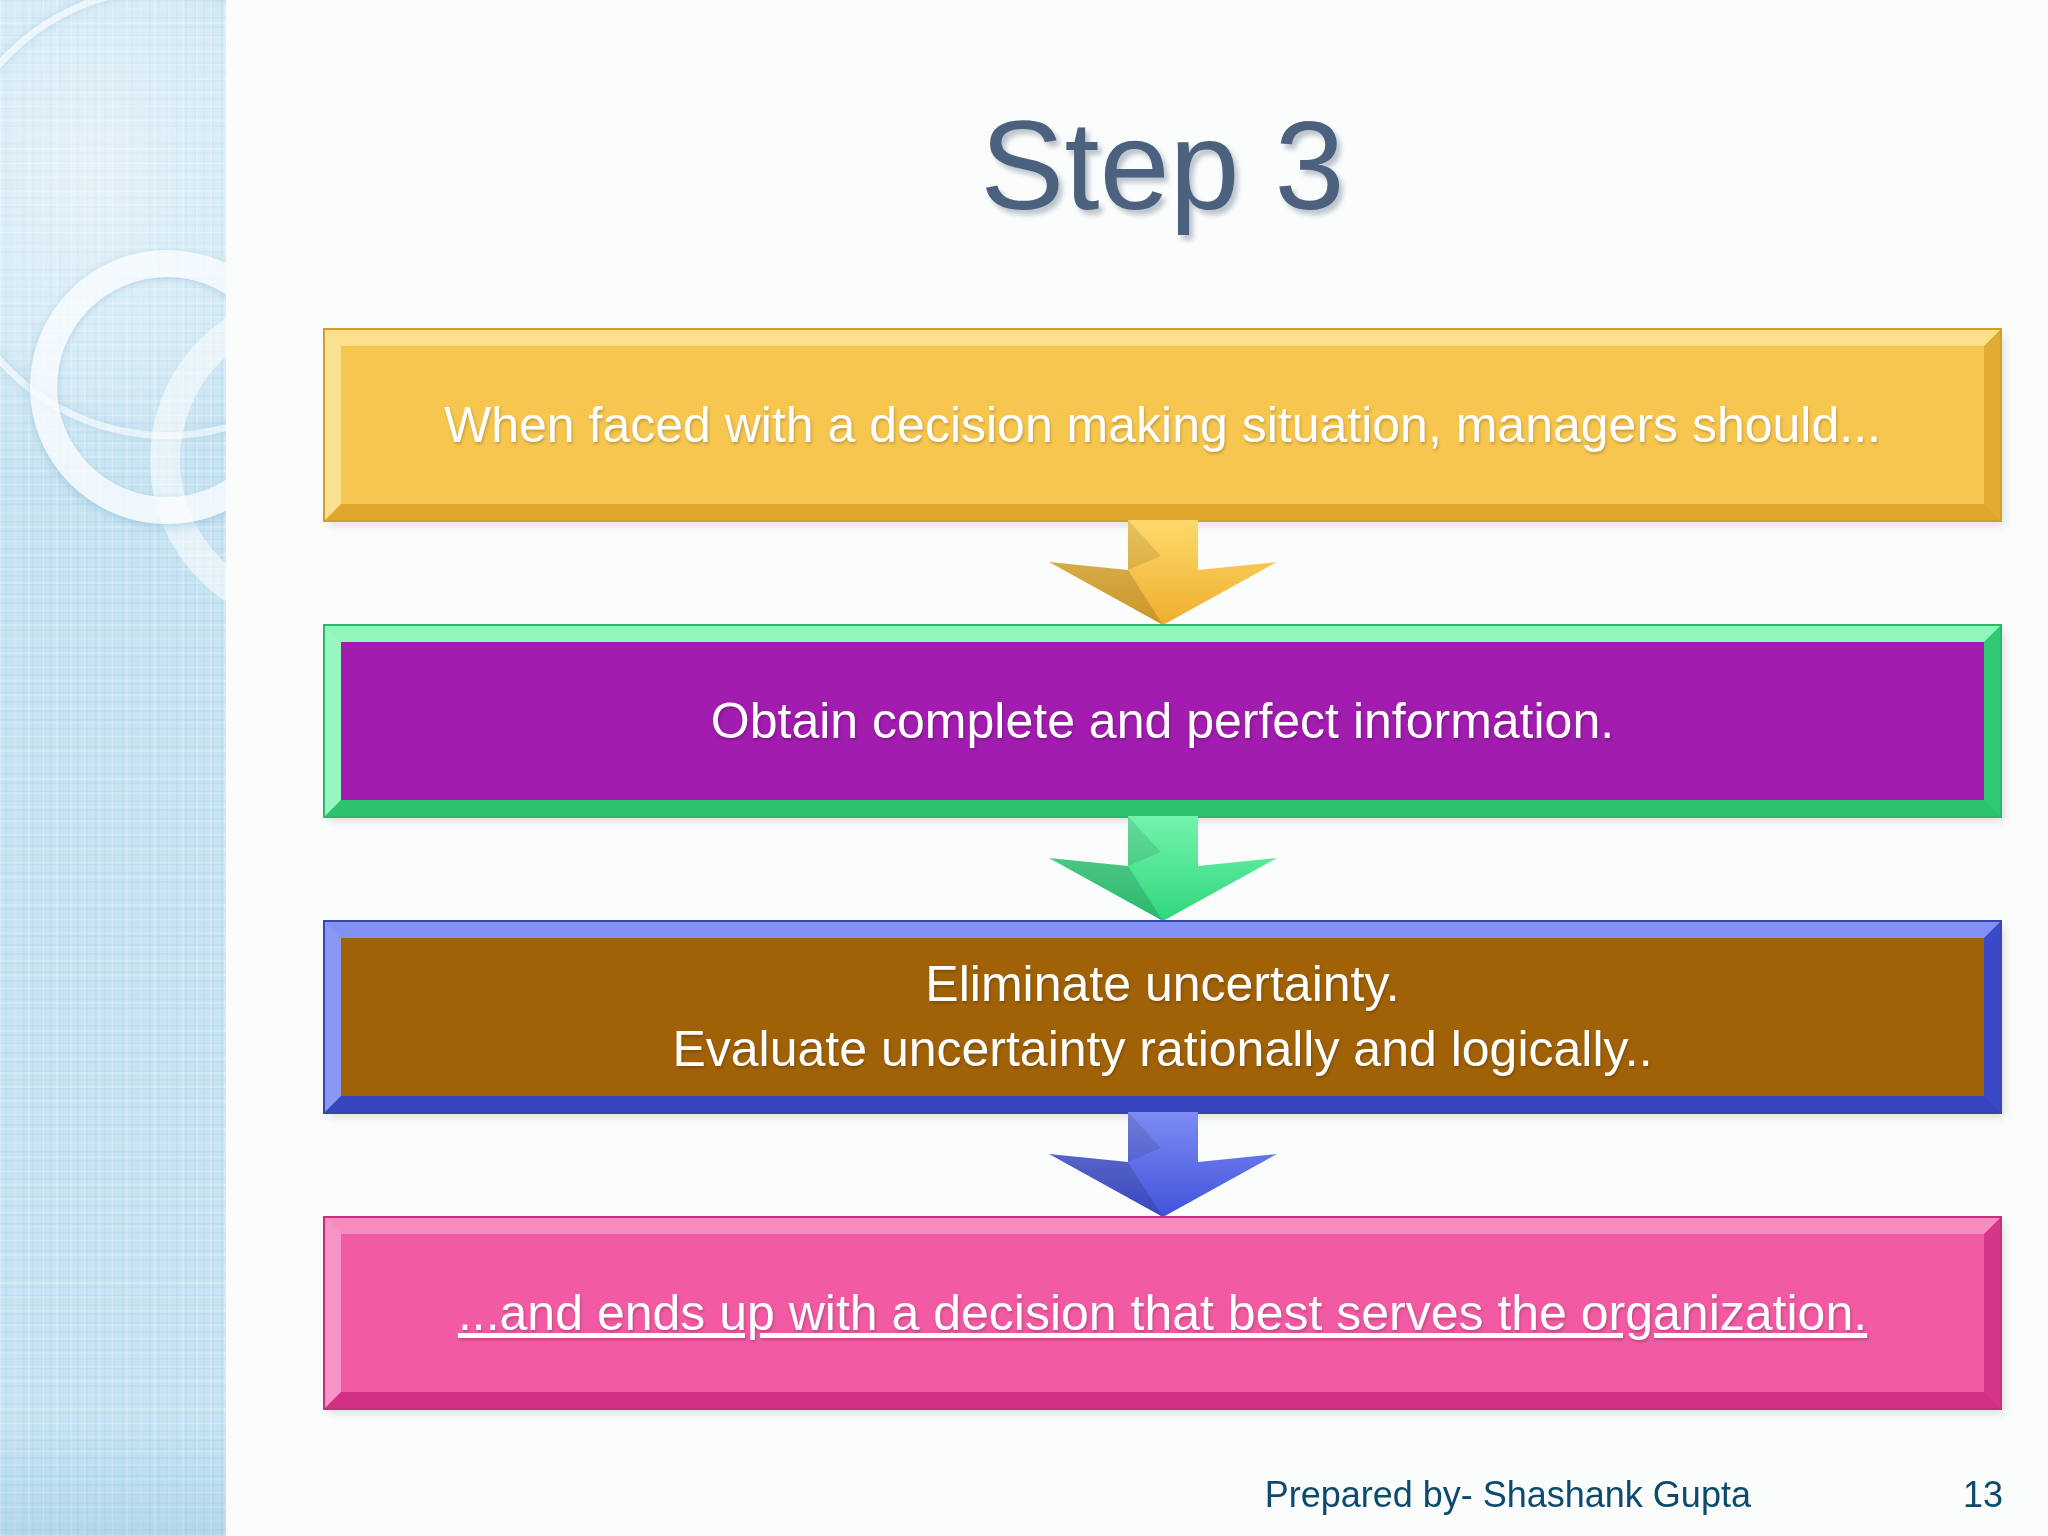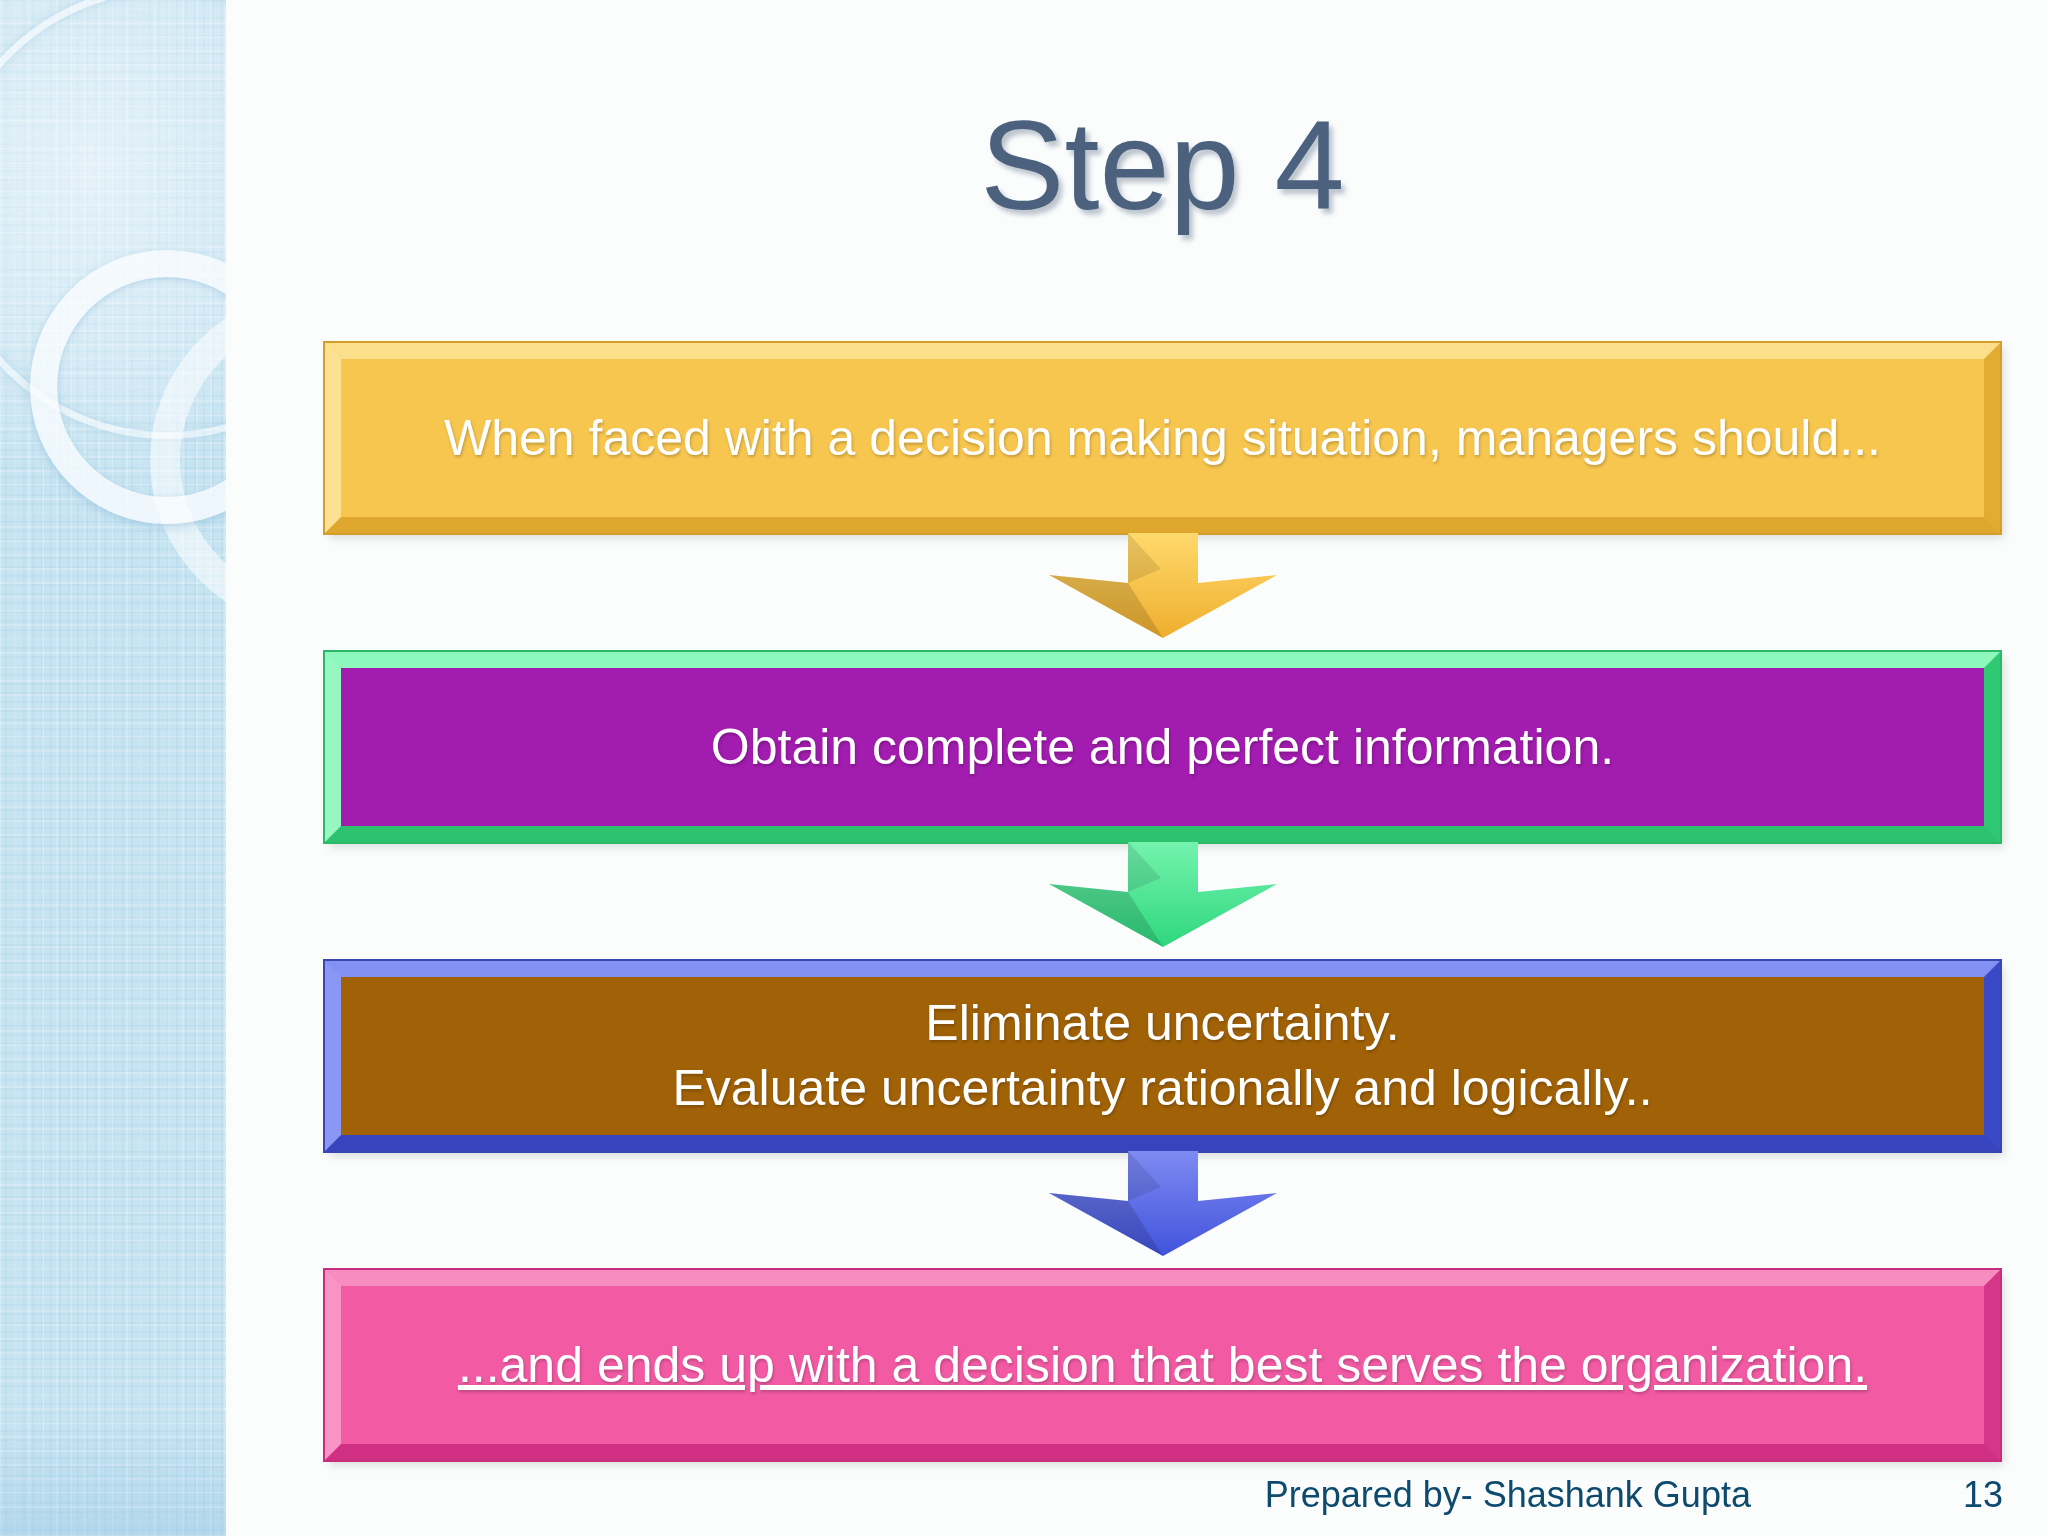--- a/index.html
+++ b/index.html
@@ -56,21 +56,20 @@
   .flow{margin-top:76px;display:flex;flex-direction:column;align-items:stretch;}
 
   .box{
     box-sizing:border-box;min-height:190px;width:100%;
     display:flex;flex-direction:column;justify-content:center;align-items:center;
     text-align:center;padding:8px 88px;
     color:#ffffff;font-size:50px;line-height:1.3;
     border-style:solid;border-width:16px;
     box-shadow:4px 5px 9px rgba(0,0,0,0.13);
     text-shadow:1px 2px 3px rgba(0,0,0,0.22);
-    margin-top:13px;
   }
   .box .line{display:block;}
 
   .box-yellow{background:#f7c64e;border-color:#fbdf8a #e2ab32 #dfa72e #fbe191;outline:2px solid #d49e2c;}
   .box-green {background:#a21caf;border-color:#8df7bc #2fc973 #2cc26e #95f8c1;outline:2px solid #2db768;}
   .box-blue  {background:#a16207;border-color:#8391f4 #3a49c6 #3644bd #8a97f5;outline:2px solid #3a46b0;}
   .box-pink  {background:#f25aa3;border-color:#f78cc1 #d63689 #d02f82 #f894c5;outline:2px solid #c72f7e;text-decoration:underline;}
 
   .arrow{display:block;margin:0 auto;width:230px;height:106px;flex:0 0 auto;}
 
@@ -85,21 +84,21 @@
 <body>
 
 <div class="sidebar">
   <div class="sidebar-glow"></div>
   <div class="ring ring-thin"></div>
   <div class="ring ring-thick-2"></div>
   <div class="ring ring-thick"></div>
 </div>
 
 <div class="content">
-  <h1 class="page-title">Step 4</h1>
+  <h1 class="page-title">Step 3</h1>
 
   <div class="flow">
 
     <div class="box box-yellow">
       <span class="line">When faced with a decision making situation, managers should...</span>
     </div>
 
     <svg class="arrow" viewBox="0 0 230 106">
       <defs>
         <linearGradient id="a1" x1="0" y1="0" x2="0" y2="1">

